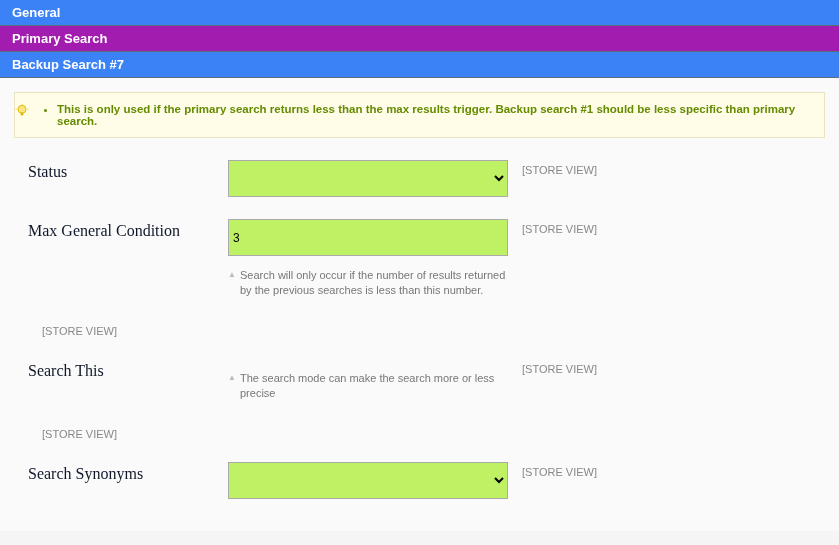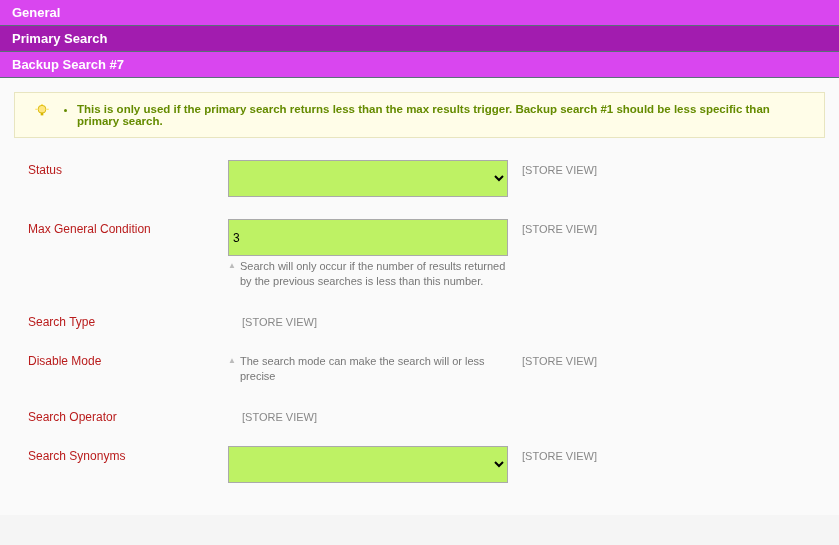--- a/index.html
+++ b/index.html
@@ -8,39 +8,39 @@
       padding: 0;
     }
     body {
       font-family: Arial, Helvetica, sans-serif;
       font-size: 12px;
       background: #f5f5f5;
       color: #333;
       width: 839px;
     }
     .section-header {
-      background: #d946ef;
+      background: #3b82f6;
       color: #fff;
       font-weight: bold;
       font-size: 13px;
       padding: 5px 12px;
       border-bottom: 1px solid #5a7078;
     }
     .section-header.light {
       background: #a21caf;
     }
     .content {
       padding: 14px 0 14px 0;
       background: #fafafa;
     }
     .notice-box {
       margin: 0 14px 18px 14px;
       background: #fffde8;
       border: 1px solid #e8e5c0;
-      padding: 10px 20px;
+      padding: 10px 0;
       display: flex;
       align-items: flex-start;
       gap: 10px;
     }
     .notice-icon {
       width: 14px;
       height: 14px;
       flex-shrink: 0;
       margin-top: 1px;
     }
@@ -57,41 +57,42 @@
     .form-row {
       display: flex;
       align-items: flex-start;
       padding: 4px 0;
       margin: 0 28px;
     }
     .form-label {
       width: 200px;
       flex-shrink: 0;
       padding-top: 3px;
-      color: #b91c1c;
-      font-size: 12px;
+      color: #0f172a;
+      font-size: 16px;
+      font-family: Liberation Serif, serif;
     }
     .form-field {
       width: 280px;
       flex-shrink: 0;
     }
     .form-field select,
     .form-field input[type="text"] {
       width: 100%;
       height: 37px;
       border: 1px solid #aaa;
       background: #bef264;
       font-size: 12px;
       padding: 17px 4px;
       font-family: inherit;
     }
     .help-text {
       color: #777;
       font-size: 11px;
-      margin-top: 3px;
+      margin-top: 12px;
       position: relative;
       padding-left: 12px;
       line-height: 1.4;
     }
     .help-text::before {
       content: "▲";
       position: absolute;
       left: 0;
       top: 1px;
       font-size: 8px;
@@ -150,38 +151,36 @@
       <div class="form-field">
         <input type="text" value="3" style="">
         <div class="help-text">Search will only occur if the number of results returned by the previous searches is less than this number.</div>
       </div>
       <div class="scope">[STORE VIEW]</div>
     </div>
   </div>
 
   <div class="form-group">
     <div class="form-row">
-      <div class="form-label">Search Type</div>
       <div class="scope">[STORE VIEW]</div>
     </div>
   </div>
 
   <div class="form-group">
     <div class="form-row">
-      <div class="form-label">Disable Mode</div>
+      <div class="form-label">Search This</div>
       <div class="form-field">
-        <div class="help-text">The search mode can make the search will or less precise</div>
+        <div class="help-text">The search mode can make the search more or less precise</div>
       </div>
       <div class="scope">[STORE VIEW]</div>
     </div>
   </div>
 
   <div class="form-group">
     <div class="form-row">
-      <div class="form-label">Search Operator</div>
       <div class="scope">[STORE VIEW]</div>
     </div>
   </div>
 
   <div class="form-group">
     <div class="form-row">
       <div class="form-label">Search Synonyms</div>
       <div class="form-field">
         <select>
           <option>Disable</option>

